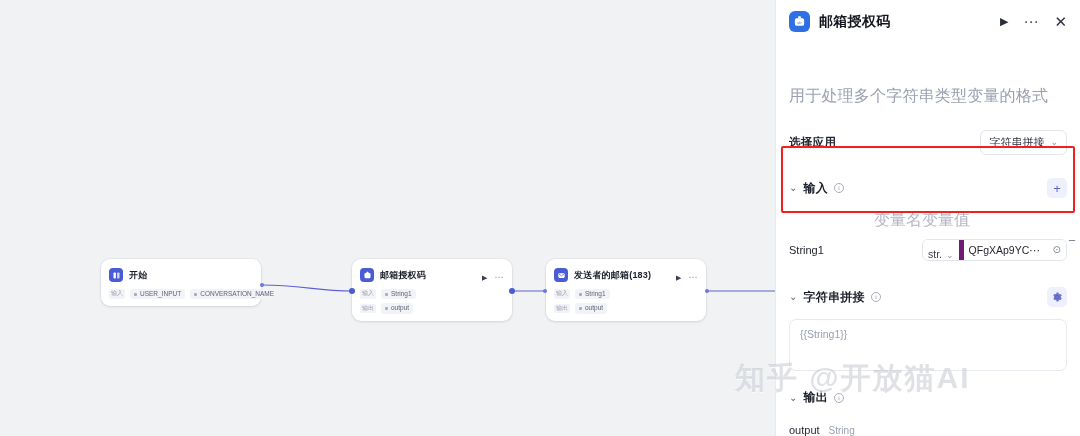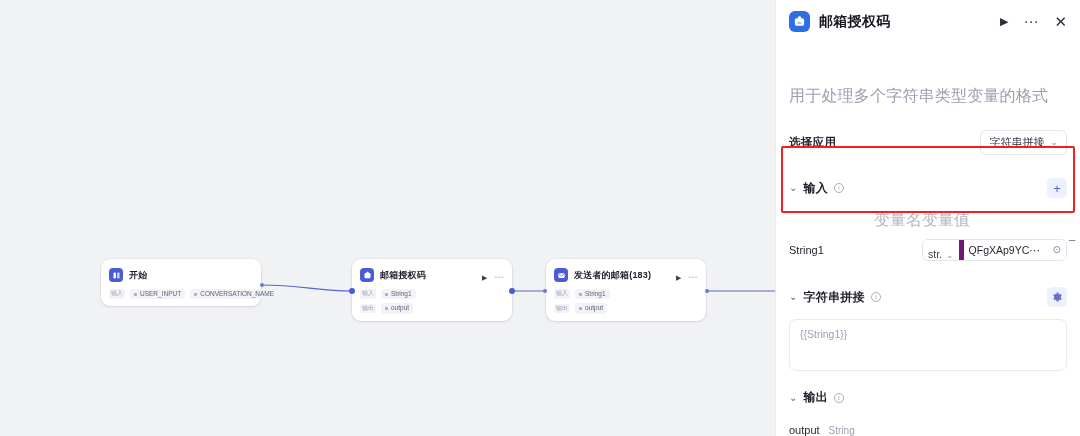--- a/index.html
+++ b/index.html
@@ -394,13 +394,14 @@
     </div>
 
     <div class="out-row">
       <span class="out-name">output</span>
       <span class="out-type">String</span>
     </div>
   </div>
 
   <div id="redbox" style="left:781px; top:146px; right:5px; height:67px;"></div>
 
+  <div id="wm">知乎 @开放猫AI</div>
 </div>
 
 </body></html>

